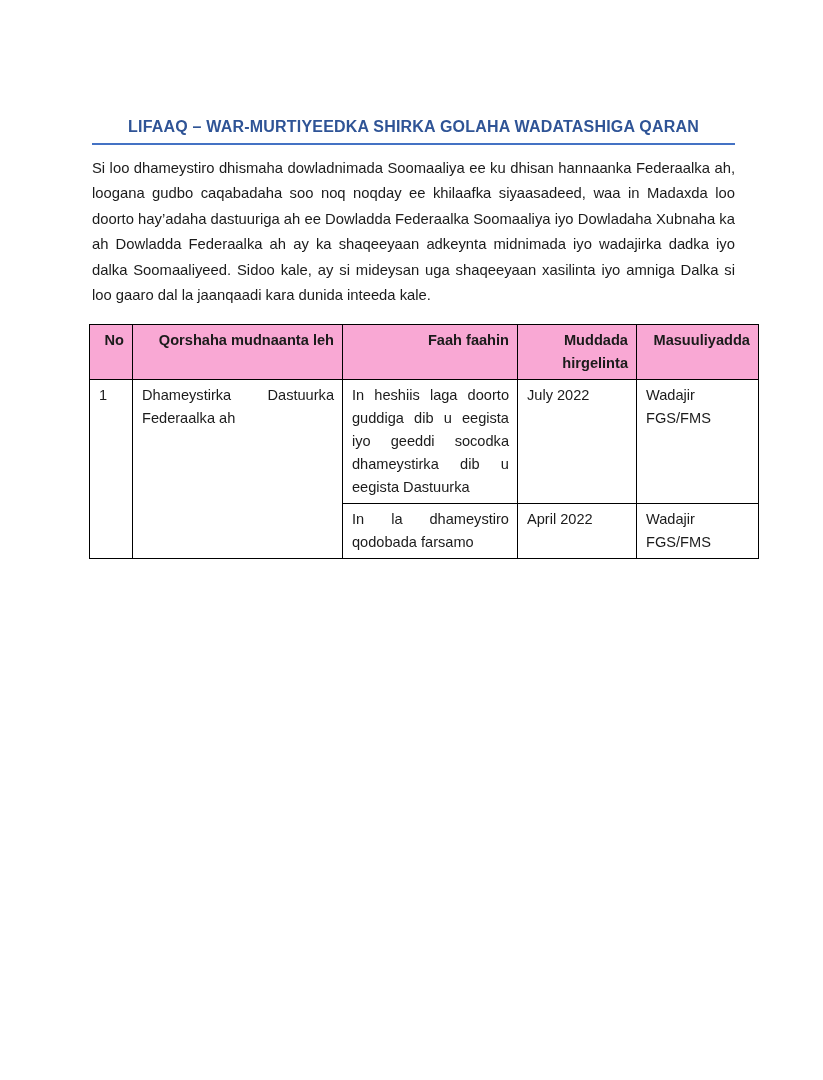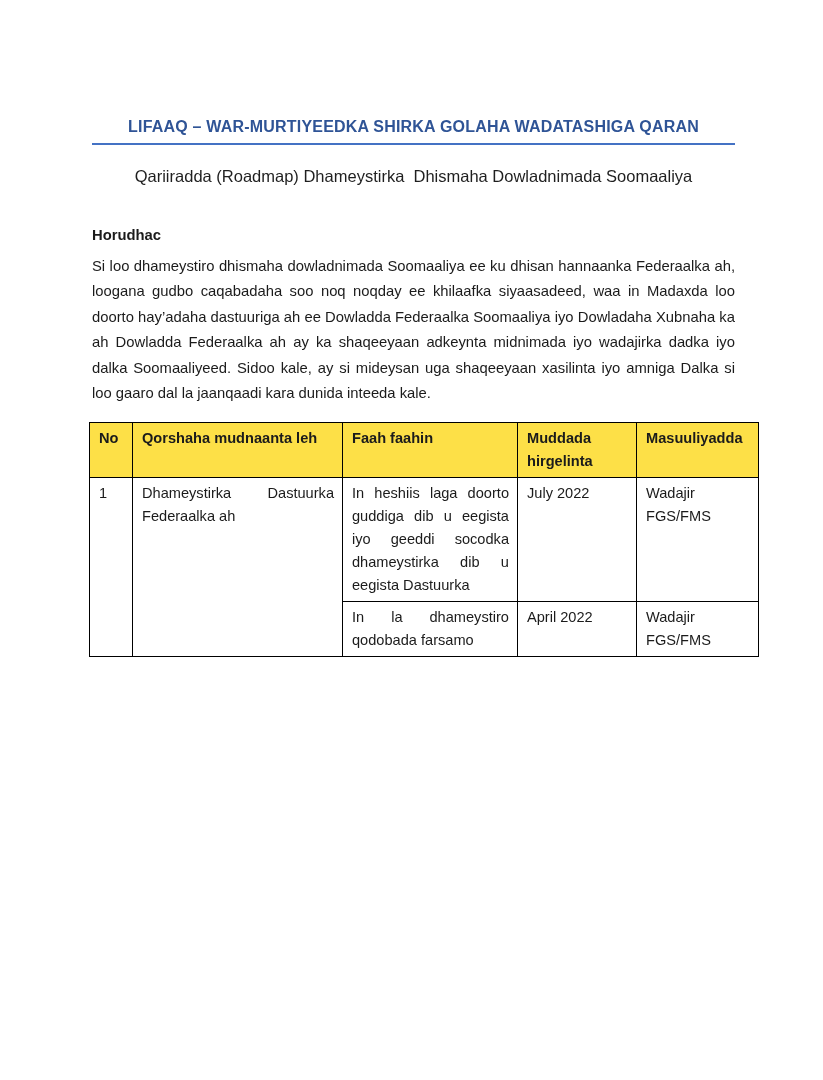--- a/index.html
+++ b/index.html
@@ -64,22 +64,22 @@
   table.roadmap th,
   table.roadmap td {
     border: 1.5px solid #000000;
     vertical-align: top;
     padding: 4px 8px 4px 9px;
     font-size: 14.6px;
     line-height: 23px;
     box-sizing: border-box;
   }
   table.roadmap th {
-    background: #fde047;
-    text-align: left;
+    background: #f9a8d4;
+    text-align: right;
     font-weight: bold;
     height: 54px;
   }
   td.cell-justify { text-align: justify; }
   tr.row-main  > td { height: 114px; }
   tr.row-sub   > td { height: 51px; }
   .footer {
     position: absolute;
     top: 1000px;
     right: 90px;
@@ -94,23 +94,21 @@
   .col-resp { width: 122px; }
 </style>
 </head>
 <body>
 
 <div class="page">
   <div class="content">
 
     <h1 class="doc-title">LIFAAQ – WAR-MURTIYEEDKA SHIRKA GOLAHA WADATASHIGA QARAN</h1>
 
-    <h2 class="doc-subtitle">Qariiradda (Roadmap) Dhameystirka  Dhismaha Dowladnimada Soomaaliya</h2>
 
-    <h3 class="section-heading">Horudhac</h3>
 
     <p class="para">Si loo dhameystiro dhismaha dowladnimada Soomaaliya ee ku dhisan hannaanka Federaalka ah, loogana gudbo caqabadaha soo noq noqday ee khilaafka siyaasadeed, waa in Madaxda loo doorto hay’adaha dastuuriga ah ee Dowladda Federaalka Soomaaliya iyo Dowladaha Xubnaha ka ah Dowladda Federaalka ah ay ka shaqeeyaan adkeynta midnimada iyo wadajirka dadka iyo dalka Soomaaliyeed. Sidoo kale, ay si mideysan uga shaqeeyaan xasilinta iyo amniga Dalka si loo gaaro dal la jaanqaadi kara dunida inteeda kale.</p>
 
 
     <table class="roadmap">
       <colgroup>
         <col class="col-no">
         <col class="col-plan">
         <col class="col-det">
         <col class="col-time">

